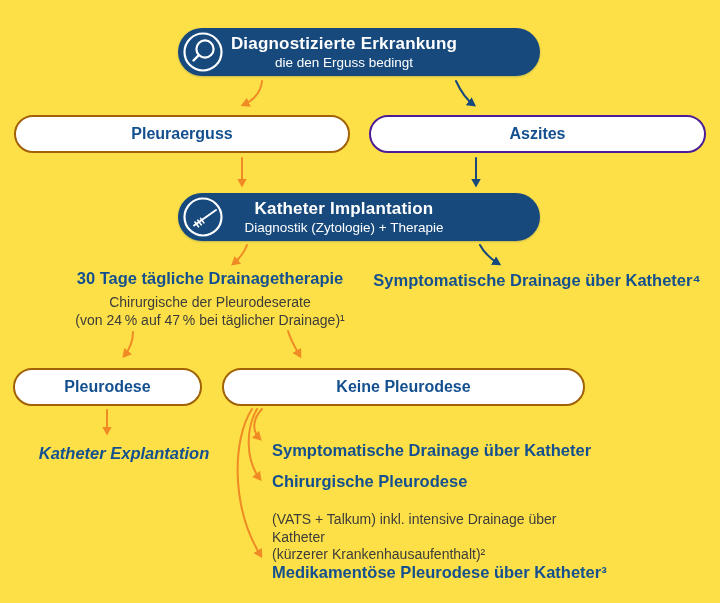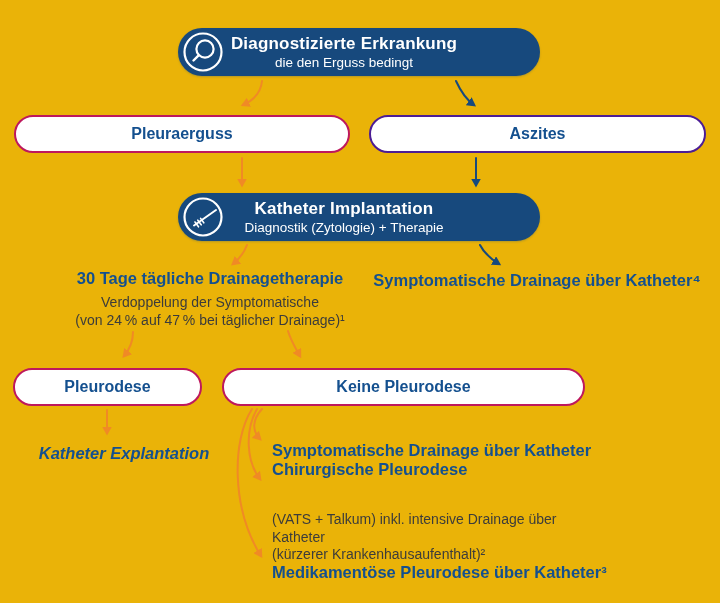--- a/index.html
+++ b/index.html
@@ -1,17 +1,17 @@
 <!DOCTYPE html>
 <html><head>
 <meta charset="utf-8">
 <style>
   html,body{margin:0;padding:0;background:#ffffff;}
   .canvas{
-    position:relative;width:720px;height:603px;background:#eab308;overflow:hidden;
+    position:relative;width:720px;height:603px;background:#fde047;overflow:hidden;
     font-family:"Liberation Sans",sans-serif;
   }
   .arrows{position:absolute;left:0;top:0;width:720px;height:603px;pointer-events:none;}
 
   
   .navy-pill{
     position:absolute;background:#17497d;border-radius:24px;color:#ffffff;
     display:flex;align-items:center;box-shadow:0 1px 2px rgba(23,73,125,.25);
   }
   .navy-pill .txt{flex:1;text-align:center;padding-right:30px;}
@@ -21,37 +21,37 @@
 
   #box-diagnosis{left:178px;top:28px;width:362px;height:48px;}
   #box-implantation{left:178px;top:193px;width:362px;height:48px;}
 
   
   .pill{
     position:absolute;height:34px;border-radius:19px;background:#ffffff;
     display:flex;align-items:center;justify-content:center;
     font-weight:bold;font-size:16px;color:#14508f;
   }
-  .pill.orange{border:2px solid #be185d;}
+  .pill.orange{border:2px solid #a16207;}
   .pill.blue{border:2px solid #4c1d95;}
   #box-pleuraerguss{left:14px;top:115px;width:332px;}
   #box-aszites{left:369px;top:115px;width:333px;}
   #box-pleurodese{left:13px;top:368px;width:185px;}
   #box-keine-pleurodese{left:222px;top:368px;width:359px;text-align:center;}
 
   
   .h-blue{position:absolute;font-weight:bold;font-size:16.5px;color:#14508f;white-space:nowrap;}
   .note{position:absolute;font-size:14px;line-height:17.5px;color:#3c3c3b;}
 
   #t-drainagetherapie{left:40px;top:269px;width:340px;text-align:center;}
   #t-drainage-note{left:40px;top:294px;width:340px;text-align:center;}
   #t-sympt4{left:372px;top:271px;width:330px;text-align:center;}
   #t-explantation{left:24px;top:444px;width:200px;text-align:center;font-style:italic;}
   #t-sympt{left:272px;top:441px;}
-  #t-chirurg{left:272px;top:460px;}
+  #t-chirurg{left:272px;top:472px;}
   #t-chirurg-note{left:272px;top:511px;width:330px;}
   #t-medik{left:272px;top:563px;}
 </style>
 </head>
 <body>
 
 <div class="canvas">
 
   <svg class="arrows" viewBox="0 0 720 603">
     <defs>
@@ -110,21 +110,21 @@
       </svg>
     </span>
     <div class="txt">
       <div class="navy-title">Katheter Implantation</div>
       <div class="navy-sub">Diagnostik (Zytologie) + Therapie</div>
     </div>
   </div>
 
   <div class="h-blue" id="t-drainagetherapie">30 Tage tägliche Drainagetherapie</div>
   <div class="note" id="t-drainage-note">
-    <div>Verdoppelung der Symptomatische</div>
+    <div>Chirurgische der Pleurodeserate</div>
     <div>(von 24 % auf 47 % bei täglicher Drainage)¹</div>
   </div>
 
   <div class="h-blue" id="t-sympt4">Symptomatische Drainage über Katheter⁴</div>
 
   <div class="pill orange" id="box-pleurodese">
     <span>Pleurodese</span>
   </div>
   <div class="pill orange" id="box-keine-pleurodese">
     <span>Keine Pleurodese</span>

